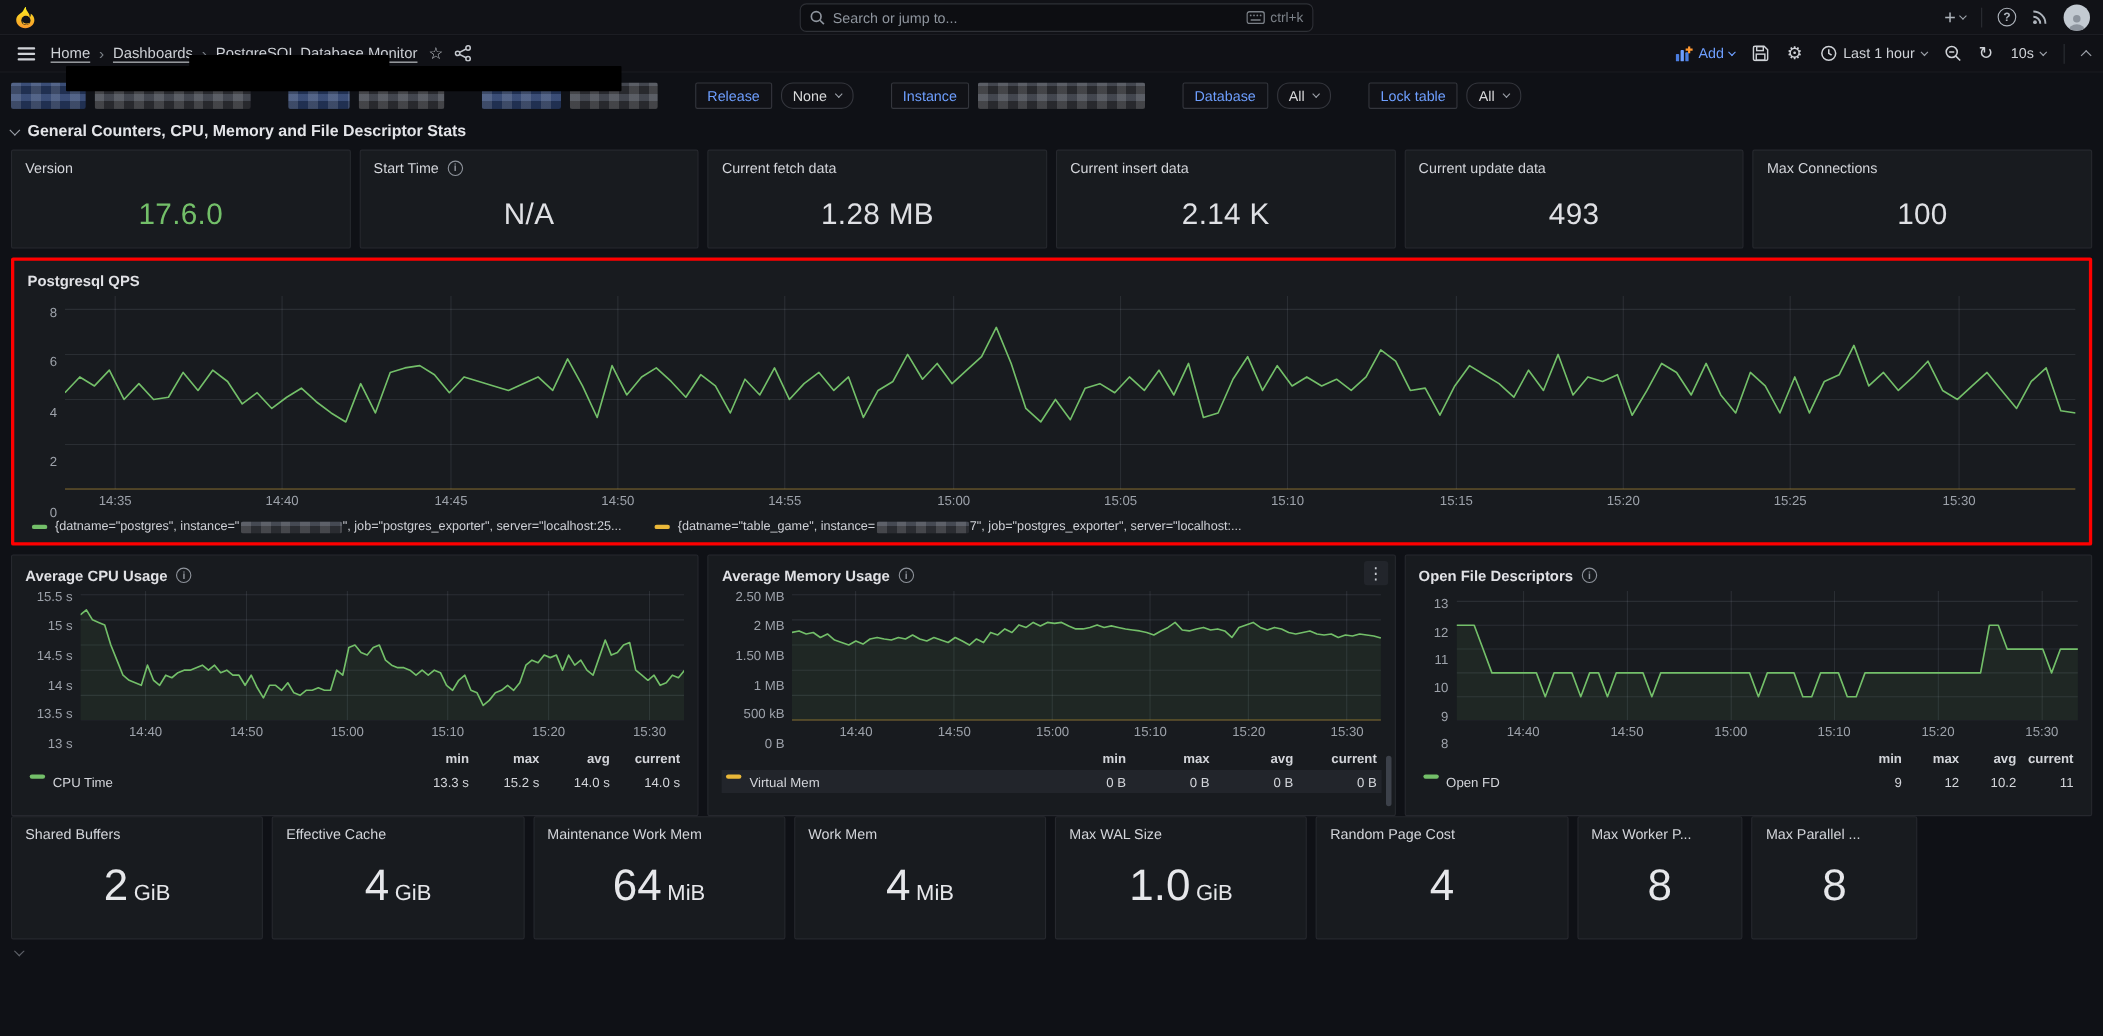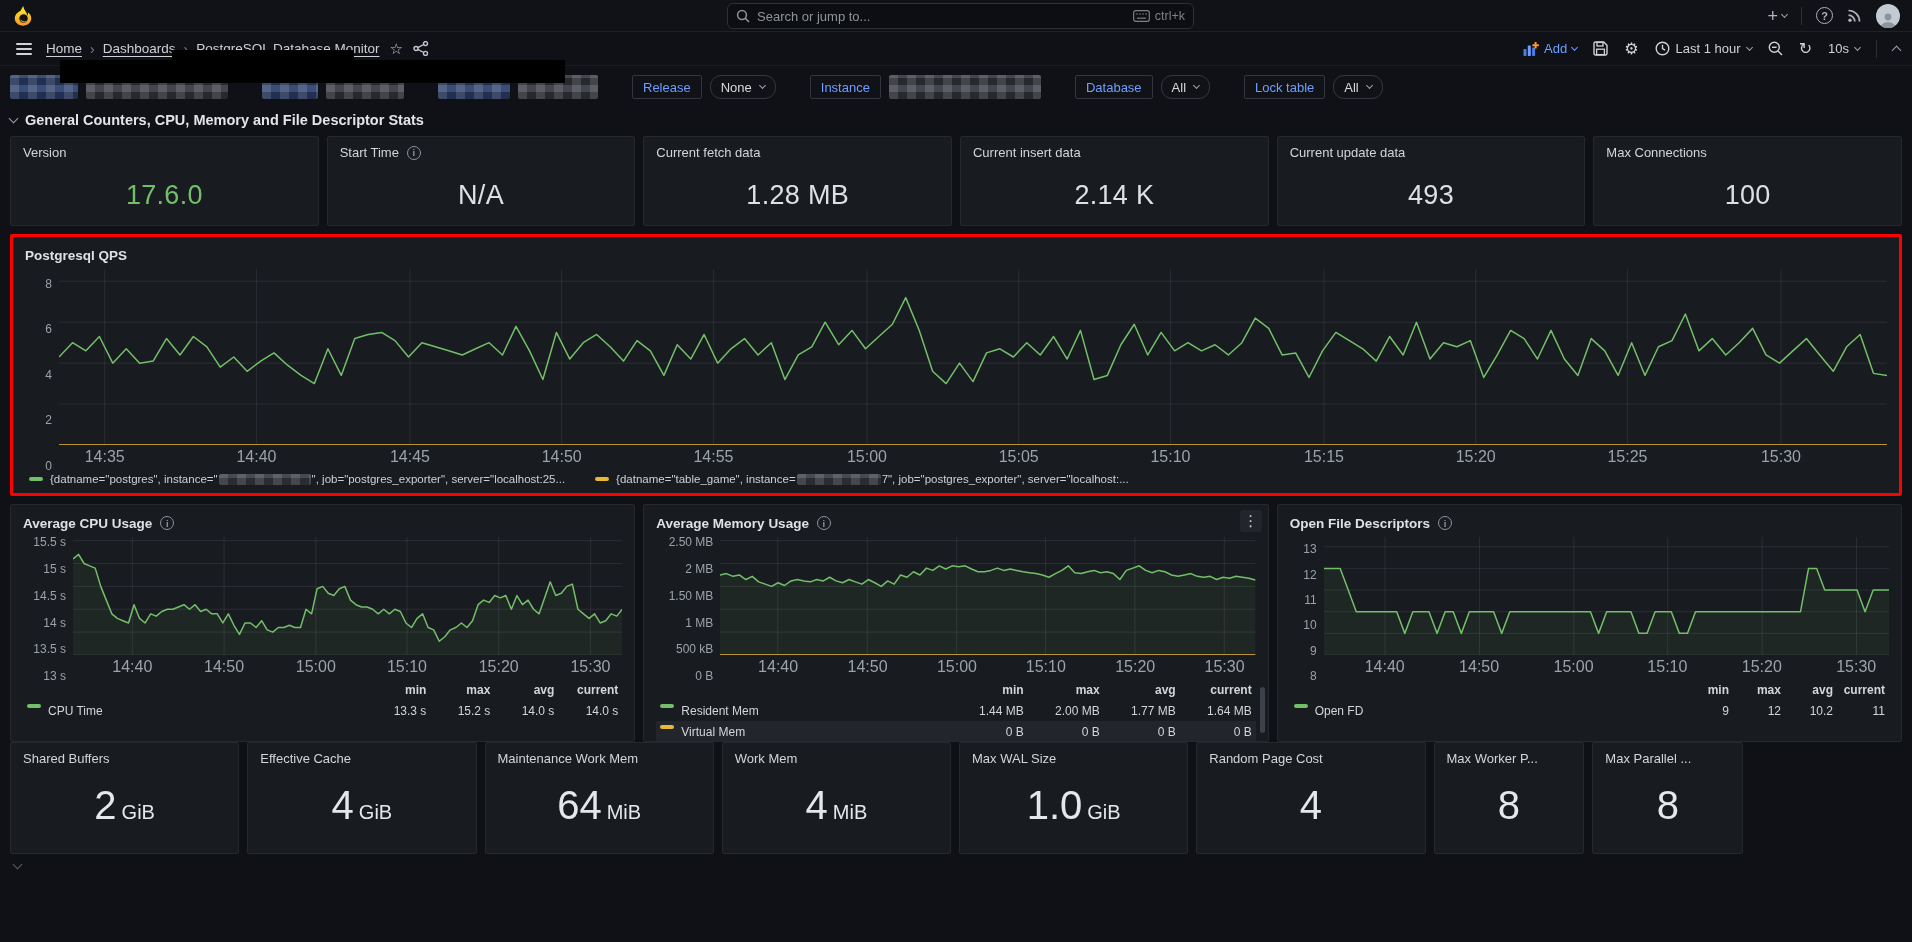--- a/index.html
+++ b/index.html
@@ -80,21 +80,21 @@
   
   .qps-panel { margin-top:8px; height:262px; border:3px solid #ff0000; padding:8px 12px 4px; }
   .panel-header { display:flex; align-items:center; gap:8px; height:20px; }
   .panel-title { font-size:13.5px; font-weight:bold; color:#e0e1e5; }
   .chart { display:flex; margin-top:4px; }
   .yticks { position:relative; font-size:12px; color:#9da2aa; text-align:right; padding-right:7px; }
   .yticks span { position:absolute; right:7px; white-space:nowrap; }
   .plotcol { flex:1; min-width:0; }
   .plot { position:relative; overflow:hidden; width:100%; }
   .plot svg { display:block; width:100%; height:100%; }
-  .xticks { position:relative; height:17px; font-size:16px; color:#9da2aa; margin-top:3px; }
+  .xticks { position:relative; height:17px; font-size:12px; color:#9da2aa; margin-top:3px; }
   .xticks span { position:absolute; transform:translateX(-50%); white-space:nowrap; }
   .qps-plot { height:176px; }
   .sm-plot { height:118px; }
   .w28{width:34px;} .w46{width:50px;} .w60{width:64px;} .w30{width:34px;}
 
   .qps-legend { display:flex; gap:30px; margin:8px 0 0 4px; font-size:11.5px; color:#ced0d6; }
   .qps-legend .entry { display:flex; align-items:center; cursor:pointer; }
   .dash { display:inline-block; width:14px; height:4px; border-radius:2px; margin-right:7px; flex:none; }
 
   .row2-grid { display:grid; grid-template-columns:repeat(3,1fr); gap:8px; margin-top:8px; }
@@ -501,27 +501,20 @@
         </div>
       </div>
       <div class="legend-table" style="--colw:76px">
           <div class="lt-row lt-head">
             <span class="lt-name"></span>
             <span class="lt-cell">min</span>
             <span class="lt-cell">max</span>
             <span class="lt-cell">avg</span>
             <span class="lt-cell">current</span>
           </div>
-          <div class="lt-row">
-            <span class="lt-name"><i class="dash" style="background: rgb(115, 191, 105);"></i>Resident Mem</span>
-            <span class="lt-cell">1.44 MB</span>
-            <span class="lt-cell">2.00 MB</span>
-            <span class="lt-cell">1.77 MB</span>
-            <span class="lt-cell">1.64 MB</span>
-          </div>
           <div class="lt-row hl">
             <span class="lt-name"><i class="dash" style="background: rgb(234, 184, 57);"></i>Virtual Mem</span>
             <span class="lt-cell">0 B</span>
             <span class="lt-cell">0 B</span>
             <span class="lt-cell">0 B</span>
             <span class="lt-cell">0 B</span>
           </div>
         </div>
       <span class="legend-scroll"></span>
     </div>

